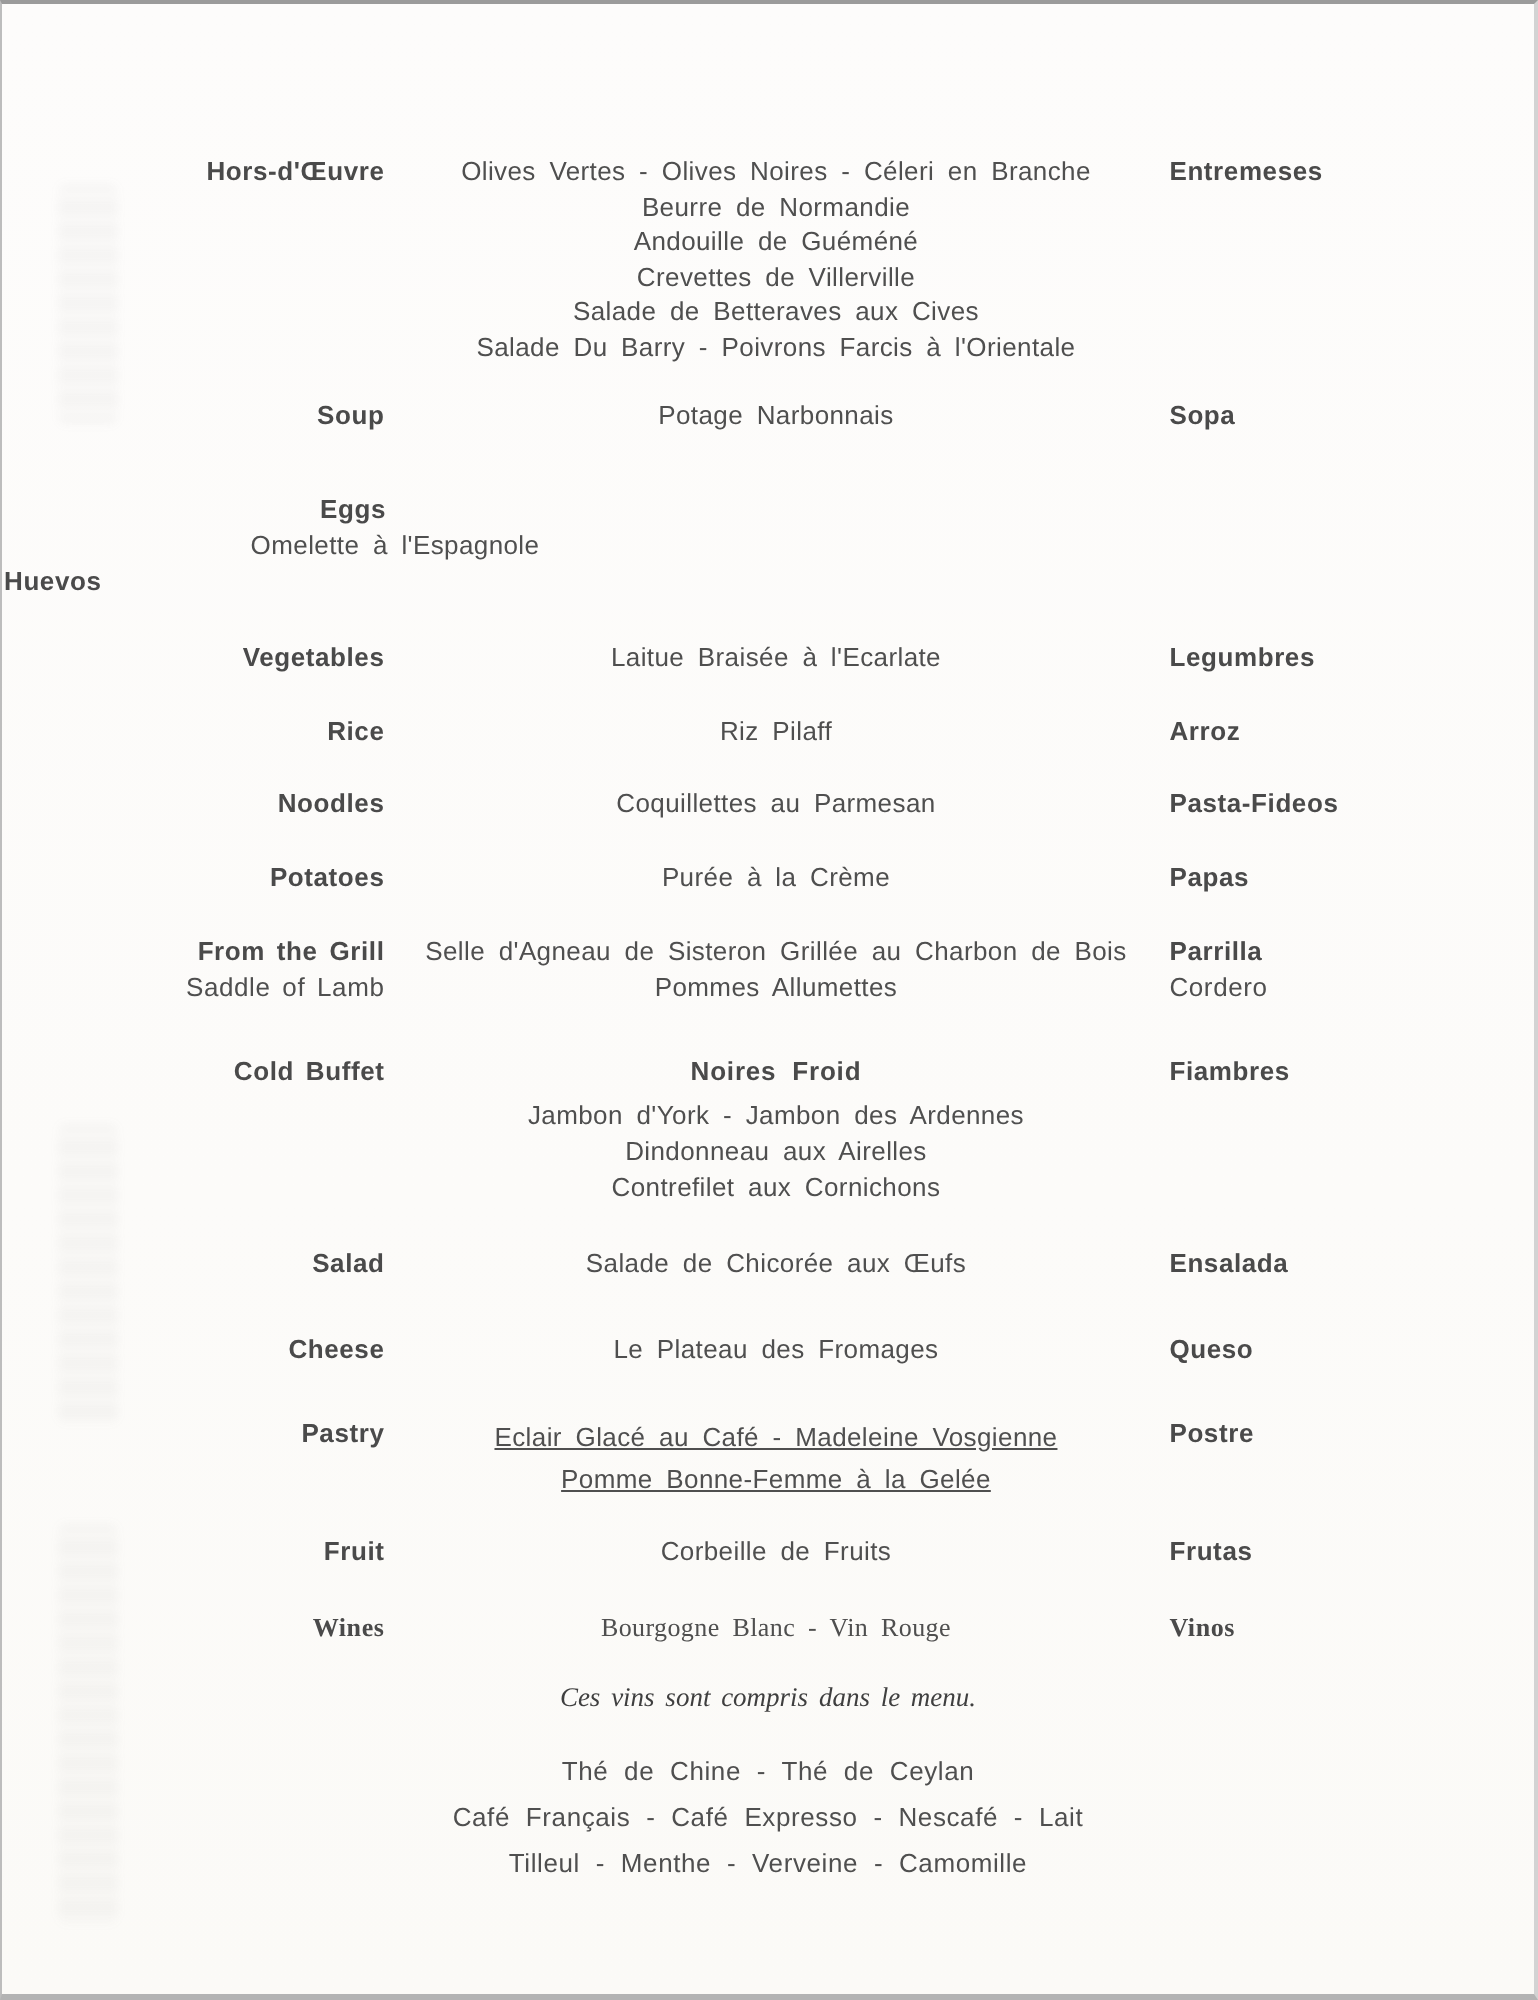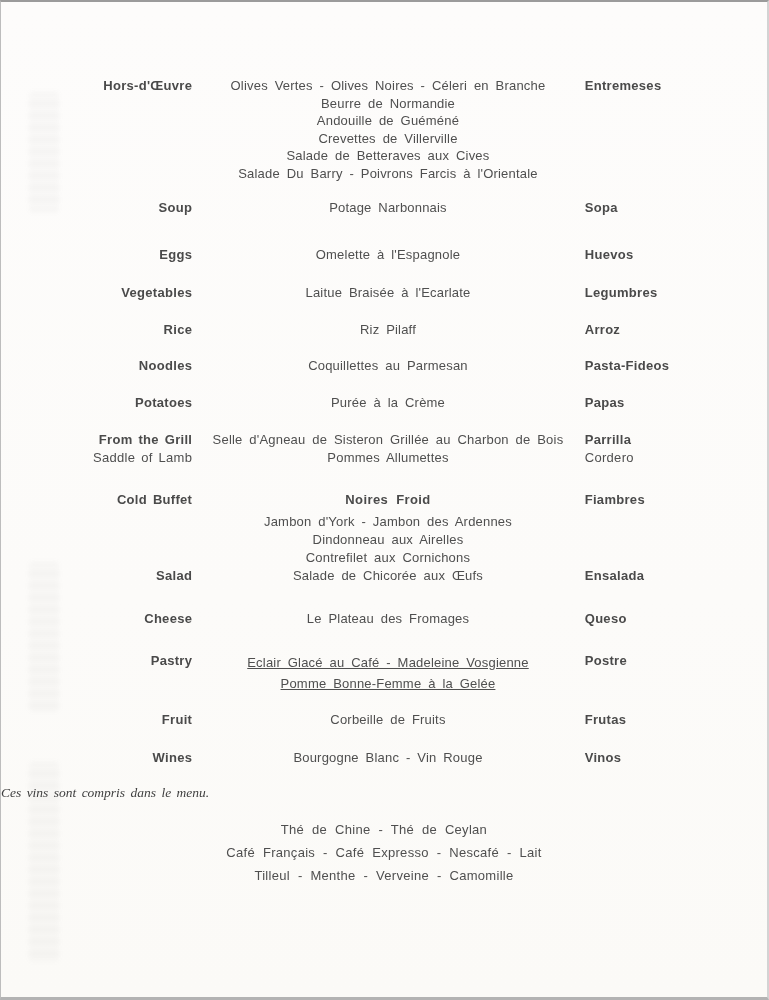--- a/index.html
+++ b/index.html
@@ -46,21 +46,21 @@
     width:184px; text-align:left; padding-left:1px;
     font-weight:bold; font-size:13px; line-height:18px;
     letter-spacing:0.3px; color:#4a4a4a;
   }
   .sub{ font-weight:normal; color:#4f4f4f; }
   .dish-bold{ font-weight:bold; letter-spacing:0.4px; word-spacing:4px; color:#4a4a4a; margin-bottom:4px; }
   .lh-tight .dish-line{ line-height:17.5px; }
   .lh-wide .dish-line{ line-height:21px;text-decoration:underline; }
 
   .wine-note{
-    margin-top:15px; text-align:left;
+    margin-top:15px; text-align:center;
     font-family:"Liberation Serif", serif; font-style:italic;
     font-size:13.5px; line-height:22px; color:#3f3f3f; word-spacing:2px;
   }
   .beverages{
     margin-top:14px; text-align:center;
     font-size:13px; line-height:23px; color:#4f4f4f;
     letter-spacing:0.3px; word-spacing:4px;
   }
 </style>
 </head>
@@ -87,21 +87,21 @@
     </div>
 
     <div class="row" style="margin-bottom:29px;">
       <div class="col-en">Soup</div>
       <div class="col-center">
         <div class="dish-line">Potage Narbonnais</div>
       </div>
       <div class="col-es">Sopa</div>
     </div>
 
-    <div class="row" style="margin-bottom:20px;">
+    <div class="row" style="margin-bottom:20px;flex-direction:column;">
       <div class="col-en">Eggs</div>
       <div class="col-center">
         <div class="dish-line">Omelette à l'Espagnole</div>
       </div>
       <div class="col-es">Huevos</div>
     </div>
 
     <div class="row" style="margin-bottom:19px;">
       <div class="col-en">Vegetables</div>
       <div class="col-center">
@@ -142,21 +142,21 @@
       <div class="col-center">
         <div class="dish-line">Selle d'Agneau de Sisteron Grillée au Charbon de Bois</div>
         <div class="dish-line">Pommes Allumettes</div>
       </div>
       <div class="col-es">
         <div>Parrilla</div>
         <div class="sub">Cordero</div>
       </div>
     </div>
 
-    <div class="row" style="">
+    <div class="row" style="margin-bottom:20px;">
       <div class="col-en">Cold Buffet</div>
       <div class="col-center">
         <div class="dish-line dish-bold">Noires Froid</div>
         <div class="dish-line">Jambon d'York - Jambon des Ardennes</div>
         <div class="dish-line">Dindonneau aux Airelles</div>
         <div class="dish-line">Contrefilet aux Cornichons</div>
       </div>
       <div class="col-es">Fiambres</div>
     </div>
 
@@ -186,21 +186,21 @@
     </div>
 
     <div class="row" style="margin-bottom:20px;">
       <div class="col-en">Fruit</div>
       <div class="col-center">
         <div class="dish-line">Corbeille de Fruits</div>
       </div>
       <div class="col-es">Frutas</div>
     </div>
 
-    <div class="row" style="margin-bottom:0;">
+    <div class="row" style="margin-bottom:0;font-family:Liberation Serif, serif;">
       <div class="col-en">Wines</div>
       <div class="col-center">
         <div class="dish-line">Bourgogne Blanc - Vin Rouge</div>
       </div>
       <div class="col-es">Vinos</div>
     </div>
 
     <div class="wine-note">
       <div>Ces vins sont compris dans le menu.</div>
     </div>

